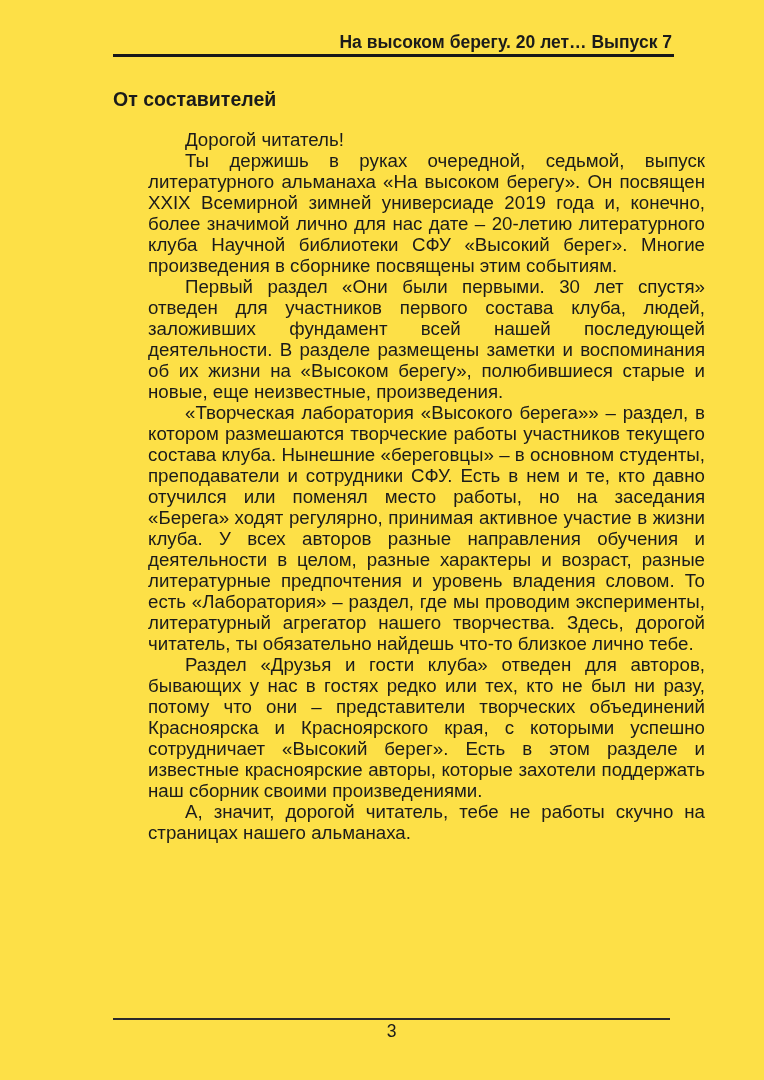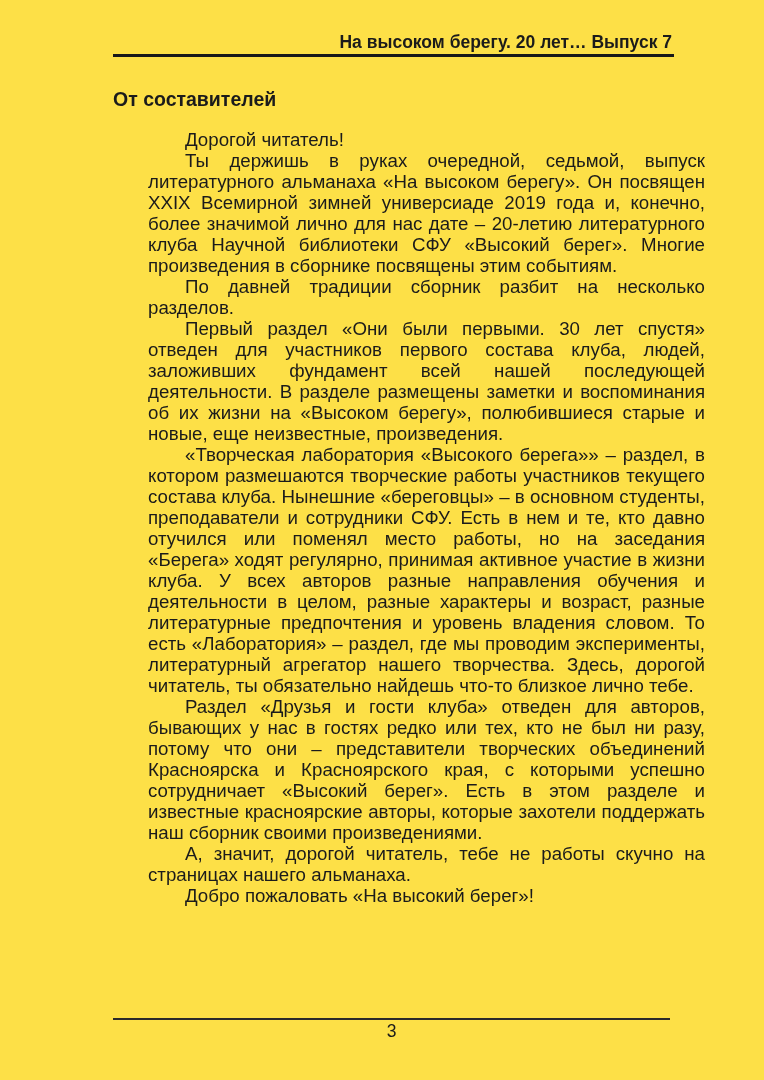--- a/index.html
+++ b/index.html
@@ -87,25 +87,23 @@
     <span>На высоком берегу. 20 лет… Выпуск 7</span>
   </div>
 
   <div class="header-rule"></div>
 
   <h1 class="section-title">От составителей</h1>
 
   <div class="body-text">
       <p>Дорогой читатель!</p>
       <p>Ты держишь в руках очередной, седьмой, выпуск литературного альманаха «На высоком берегу». Он посвящен XXIX Всемирной зимней универсиаде 2019 года и, конечно, более значимой лично для нас дате – 20-летию литературного клуба Научной библиотеки СФУ «Высокий берег». Многие произведения в сборнике посвящены этим событиям.</p>
-      <p>По давней традиции сборник разбит на несколько разделов.</p>
       <p>Первый раздел «Они были первыми. 30 лет спустя» отведен для участников первого состава клуба, людей, заложивших фундамент всей нашей последующей деятельности. В разделе размещены заметки и воспоминания об их жизни на «Высоком берегу», полюбившиеся старые и новые, еще неизвестные, произведения.</p>
       <p>«Творческая лаборатория «Высокого берега»» – раздел, в котором размешаются творческие работы участников текущего состава клуба. Нынешние «береговцы» – в основном студенты, преподаватели и сотрудники СФУ. Есть в нем и те, кто давно отучился или поменял место работы, но на заседания «Берега» ходят регулярно, принимая активное участие в жизни клуба. У всех авторов разные направления обучения и деятельности в целом, разные характеры и возраст, разные литературные предпочтения и уровень владения словом. То есть «Лаборатория» – раздел, где мы проводим эксперименты, литературный агрегатор нашего творчества. Здесь, дорогой читатель, ты обязательно найдешь что-то близкое лично тебе.</p>
       <p>Раздел «Друзья и гости клуба» отведен для авторов, бывающих у нас в гостях редко или тех, кто не был ни разу, потому что они – представители творческих объединений Красноярска и Красноярского края, с которыми успешно сотрудничает «Высокий берег». Есть в этом разделе и известные красноярские авторы, которые захотели поддержать наш сборник своими произведениями.</p>
       <p>А, значит, дорогой читатель, тебе не работы скучно на страницах нашего альманаха.</p>
-      <p>Добро пожаловать «На высокий берег»!</p>
     </div>
 
   <div class="footer-rule"></div>
 
   <div class="page-number">3</div>
 
 </div>
 
 </body></html>

